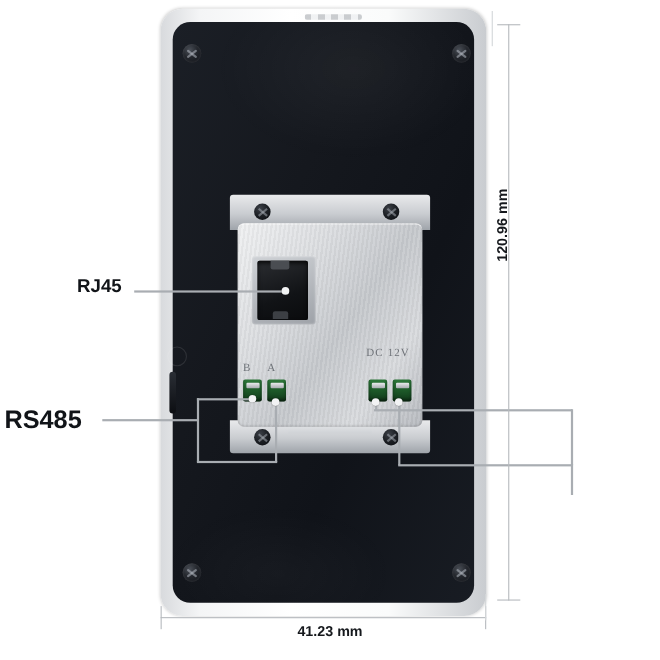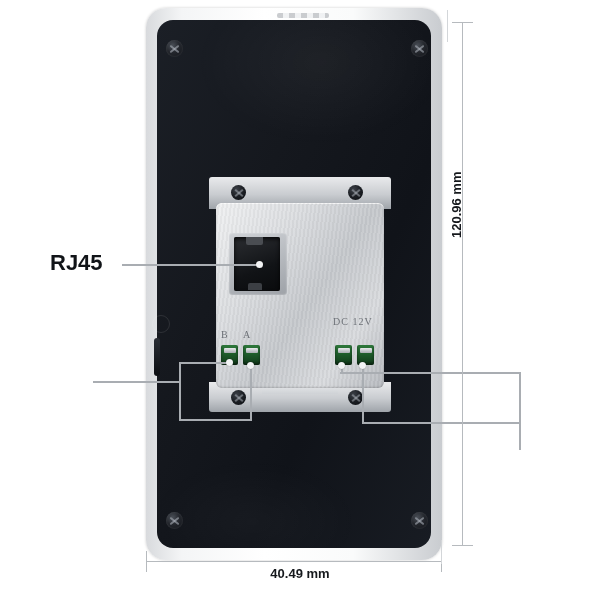--- a/index.html
+++ b/index.html
@@ -264,23 +264,23 @@
     box-shadow: 0 0 1px rgba(0,0,0,0.5);
   }
 
   .callout {
     position: absolute;
     color: #111418;
     font-weight: bold;
     white-space: nowrap;
   }
   .callout-rj45 {
-    left: 50px;
+    left: 70px;
     top: 250px;
-    font-size: 22px;
+    font-size: 17px;
   }
   .callout-rs485 {
     left: 4px;
     top: 368px;
     font-size: 23px;
   }
   .callout-dc {
     left: 466px;
     top: 459px;
     font-size: 21px;
@@ -371,35 +371,36 @@
   <div class="callout callout-rj45">RJ45</div>
 
   <div class="leader leader-h" style="left:93px; top:381px; width:87px;"></div>
   <div class="leader leader-v" style="left:179px; top:362px; height:58px;"></div>
   <div class="leader leader-h" style="left:179px; top:362px; width:52px;"></div>
   <div class="leader leader-h" style="left:179px; top:419px; width:73px;"></div>
   <div class="leader leader-v" style="left:229px; top:362px; height:2px;"></div>
   <div class="leader leader-v" style="left:250px; top:365px; height:55px;"></div>
   <div class="dot" style="left:226px; top:359px;"></div>
   <div class="dot" style="left:247px; top:362px;"></div>
+  <div class="callout callout-rs485">RS485</div>
 
   <div class="leader leader-h" style="left:340px; top:372px; width:180px;"></div>
   <div class="leader leader-h" style="left:362px; top:422px; width:158px;"></div>
   <div class="leader leader-v" style="left:519px; top:372px; height:51px;"></div>
   <div class="leader leader-v" style="left:519px; top:422px; height:28px;"></div>
   <div class="leader leader-v" style="left:341px; top:365px; height:8px;"></div>
   <div class="leader leader-v" style="left:362px; top:365px; height:58px;"></div>
   <div class="dot" style="left:338px; top:362px;"></div>
   <div class="dot" style="left:359px; top:362px;"></div>
 
   <div class="dim-line dim-v" style="left:462px; top:22px; height:524px;"></div>
   <div class="dim-cap-h" style="left:452px; top:22px; width:21px;"></div>
   <div class="dim-cap-h" style="left:452px; top:545px; width:21px;"></div>
   <div class="ext-line" style="left:447px; top:10px; height:32px;"></div>
   <div class="dim-text-v">120.96 mm</div>
 
   <div class="dim-line dim-h" style="left:146px; top:561px; width:296px;"></div>
   <div class="dim-cap-v" style="left:146px; top:551px; height:21px;"></div>
   <div class="dim-cap-v" style="left:441px; top:551px; height:21px;"></div>
   <div class="ext-line" style="left:441px; top:540px; height:24px;"></div>
-  <div class="dim-text-h">40.49 mm</div>
+  <div class="dim-text-h">41.23 mm</div>
 
 </div>
 
 </body></html>

